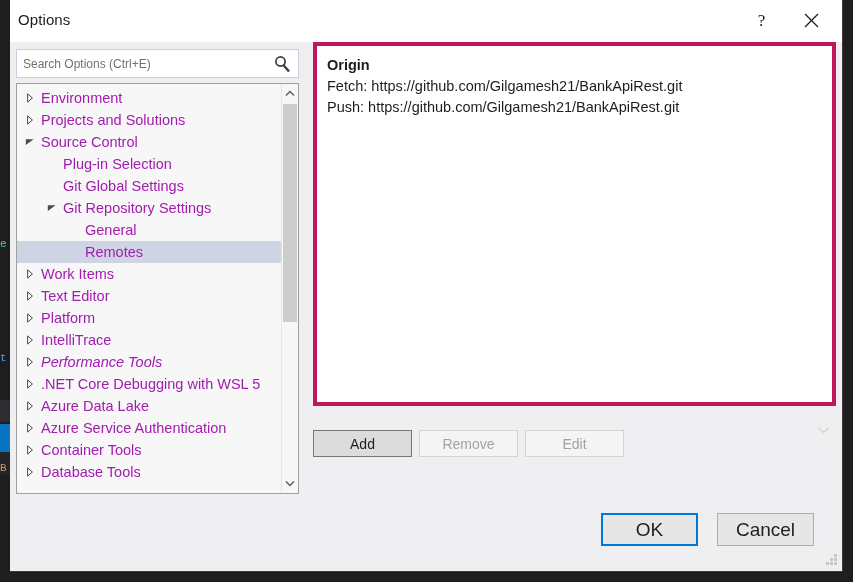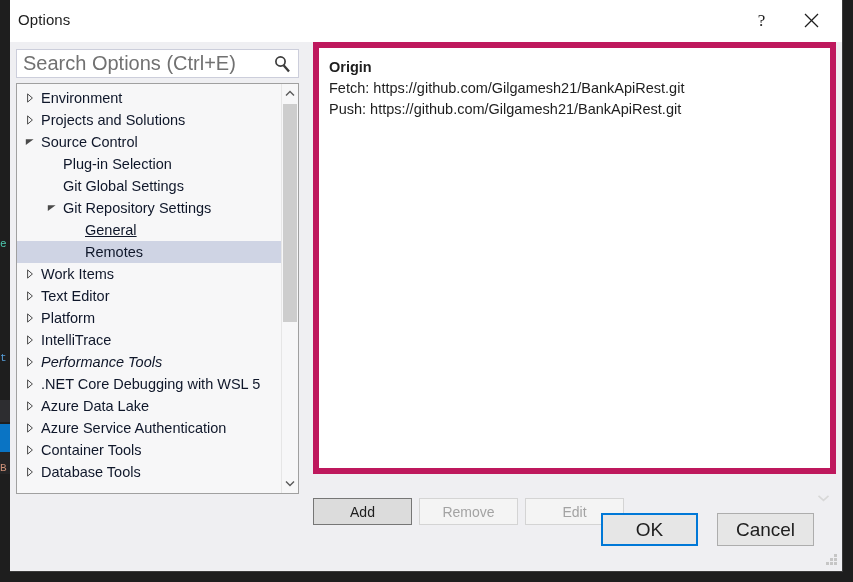--- a/index.html
+++ b/index.html
@@ -116,21 +116,21 @@
     position: absolute;
     left: 0; top: 0;
     width: 250px;
     height: 27px;
     border: none;
     outline: none;
     background: transparent;
     padding: 0 6px;
     box-sizing: border-box;
     font-family: "Liberation Sans", sans-serif;
-    font-size: 20px;
+    font-size: 12px;
     color: #1e1e1e;
   }
   #search-input::placeholder { color: #717171; opacity: 1; }
   #search-icon {
     position: absolute;
     right: 6px;
     top: 4px;
     width: 20px; height: 20px;
   }
 
@@ -147,21 +147,21 @@
   #tree-rows {
     position: absolute;
     left: 0; top: 3px;
     width: 264px;
   }
   .tnode {
     position: relative;
     height: 22px;
     line-height: 22px;
     font-size: 14.5px;
-    color: #0f172a;
+    color: #a21caf;
     white-space: nowrap;
     cursor: default;
     box-sizing: border-box;
   }
   .tnode.sel { background: #cfd4e4; }
   .tnode .arrow {
     position: absolute;
     top: 0;
     width: 16px;
     height: 22px;
@@ -230,23 +230,23 @@
     top: 16px;
     width: 18px;
     height: 18px;
     display: flex;
     align-items: center;
     justify-content: center;
   }
 
   #remote-list {
     position: relative;
-    height: 432px;
+    height: 364px;
     background: #ffffff;
-    border: 6px solid #be185d;
+    border: 4px solid #be185d;
     box-sizing: border-box;
     padding: 9px 10px;
     overflow: hidden;
   }
   .remote-name {
     font-size: 14.5px;
     font-weight: bold;
     color: #1e1e1e;
     line-height: 21px;
   }
@@ -405,21 +405,21 @@
                   <polygon points="0.8,1.2 8.6,1.2 0.8,7.0" fill="#4a4a4a"></polygon>
                 </svg>
               </span><span class="label" style="margin-left: 24px;">Source Control</span></div>
             <div class="tnode"><span class="label" style="margin-left: 46px;">Plug-in Selection</span></div>
             <div class="tnode"><span class="label" style="margin-left: 46px;">Git Global Settings</span></div>
             <div class="tnode"><span class="arrow" style="left: 27px;">
                 <svg width="10" height="8" viewBox="0 0 10 8">
                   <polygon points="0.8,1.2 8.6,1.2 0.8,7.0" fill="#4a4a4a"></polygon>
                 </svg>
               </span><span class="label" style="margin-left: 46px;">Git Repository Settings</span></div>
-            <div class="tnode"><span class="label" style="margin-left: 68px; text-decoration: underline;">General</span></div>
+            <div class="tnode"><span class="label" style="margin-left: 68px;">General</span></div>
             <div class="tnode sel"><span class="label" style="margin-left: 68px;">Remotes</span></div>
             <div class="tnode"><span class="arrow" style="left: 5px;">
                 <svg width="8" height="10" viewBox="0 0 8 10">
                   <polygon points="1.6,0.9 6.4,5 1.6,9.1" fill="none" stroke="#4a4a4a" stroke-width="1"></polygon>
                 </svg>
               </span><span class="label" style="margin-left: 24px;">Work Items</span></div>
             <div class="tnode"><span class="arrow" style="left: 5px;">
                 <svg width="8" height="10" viewBox="0 0 8 10">
                   <polygon points="1.6,0.9 6.4,5 1.6,9.1" fill="none" stroke="#4a4a4a" stroke-width="1"></polygon>
                 </svg>

